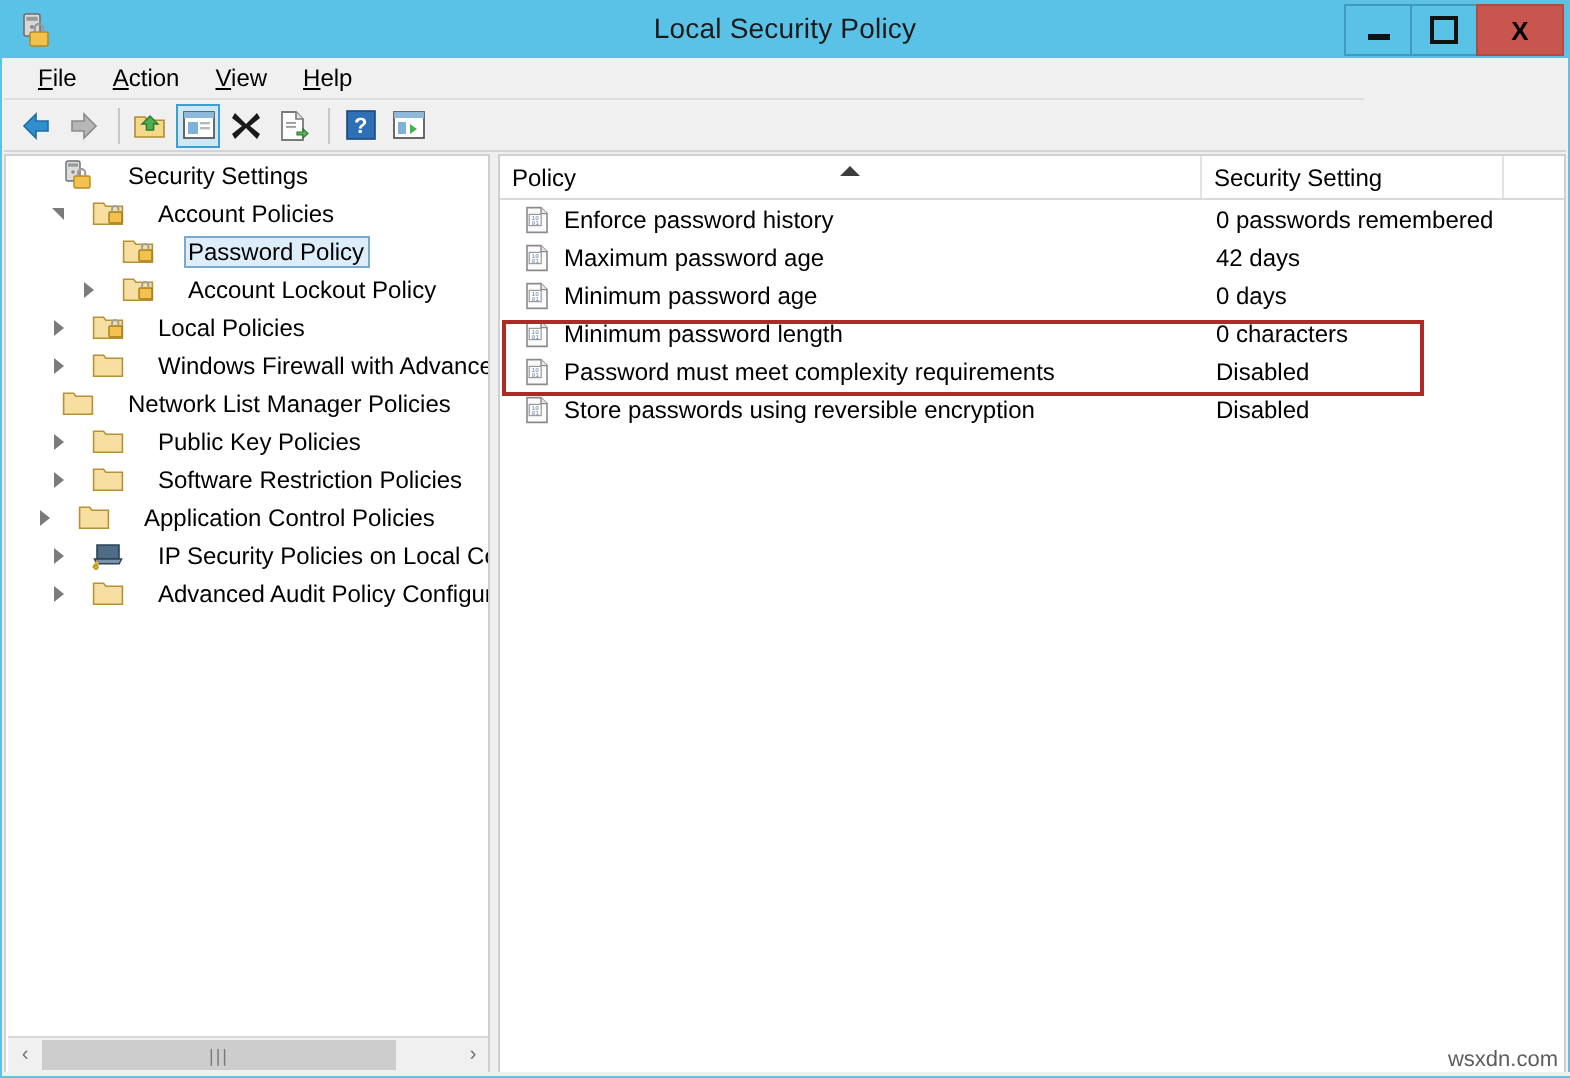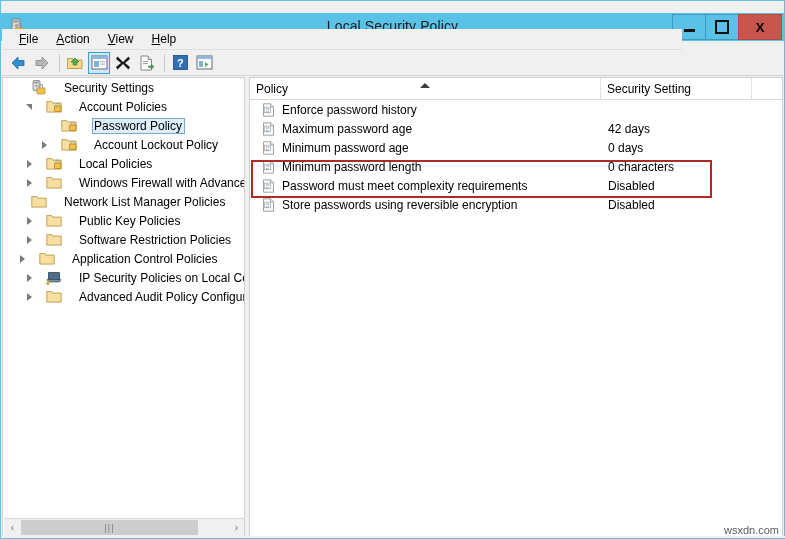--- a/index.html
+++ b/index.html
@@ -22,21 +22,21 @@
     width: 785px;
     height: 539px;
     background: #f0f0f0;
     box-sizing: border-box;
     border: 1px solid #5ec1e8;
   }
 
   
   .titlebar {
     position: absolute;
-    left: 0; top: 12px;
+    left: 0; top: 0;
     width: 783px;
     height: 28px;
     background: #5bc2e7;
     display: flex;
     align-items: center;
   }
   .title-icon {
     position: absolute;
     left: 8px; top: 5px;
     width: 18px; height: 18px;
@@ -580,20 +580,21 @@
               <svg width="14" height="14" viewBox="0 0 14 14">
                 <path d="M1.5 0.8 h7 l3 3 v9.4 h-10 z" fill="#fcfcfc" stroke="#8a8a8a" stroke-width="0.8"></path>
                 <path d="M8.5 0.8 v3 h3" fill="#e6e6e6" stroke="#8a8a8a" stroke-width="0.7"></path>
                 <rect x="2.6" y="4.2" width="6" height="5.6" fill="#ffffff" stroke="#9a9a9a" stroke-width="0.6"></rect>
                 <text x="5.6" y="7" font-size="3" font-family="Liberation Mono, monospace" fill="#5a7fa8" text-anchor="middle">10</text>
                 <text x="5.6" y="9.6" font-size="3" font-family="Liberation Mono, monospace" fill="#5a7fa8" text-anchor="middle">01</text>
               </svg>
             </span>
             <span>Enforce password history</span>
           </span>
+          <span class="lv-setting">0 passwords remembered</span>
         </div>
         <div class="lv-row">
           <span class="lv-policy">
             <span class="pol-icon">
               <svg width="14" height="14" viewBox="0 0 14 14">
                 <path d="M1.5 0.8 h7 l3 3 v9.4 h-10 z" fill="#fcfcfc" stroke="#8a8a8a" stroke-width="0.8"></path>
                 <path d="M8.5 0.8 v3 h3" fill="#e6e6e6" stroke="#8a8a8a" stroke-width="0.7"></path>
                 <rect x="2.6" y="4.2" width="6" height="5.6" fill="#ffffff" stroke="#9a9a9a" stroke-width="0.6"></rect>
                 <text x="5.6" y="7" font-size="3" font-family="Liberation Mono, monospace" fill="#5a7fa8" text-anchor="middle">10</text>
                 <text x="5.6" y="9.6" font-size="3" font-family="Liberation Mono, monospace" fill="#5a7fa8" text-anchor="middle">01</text>

